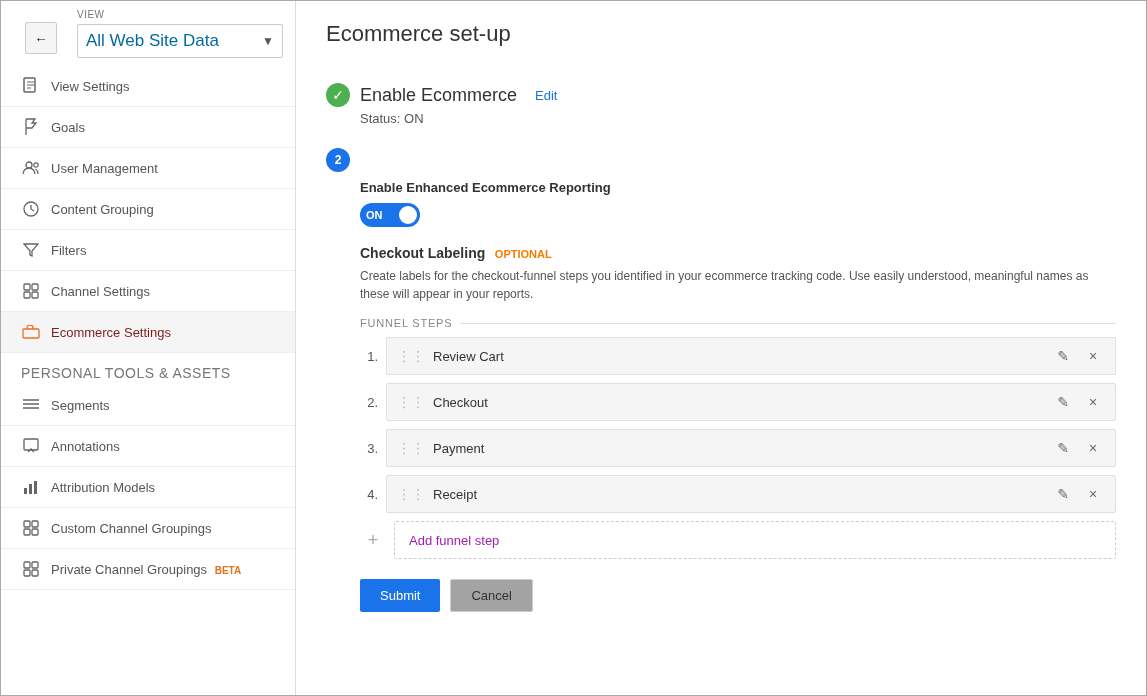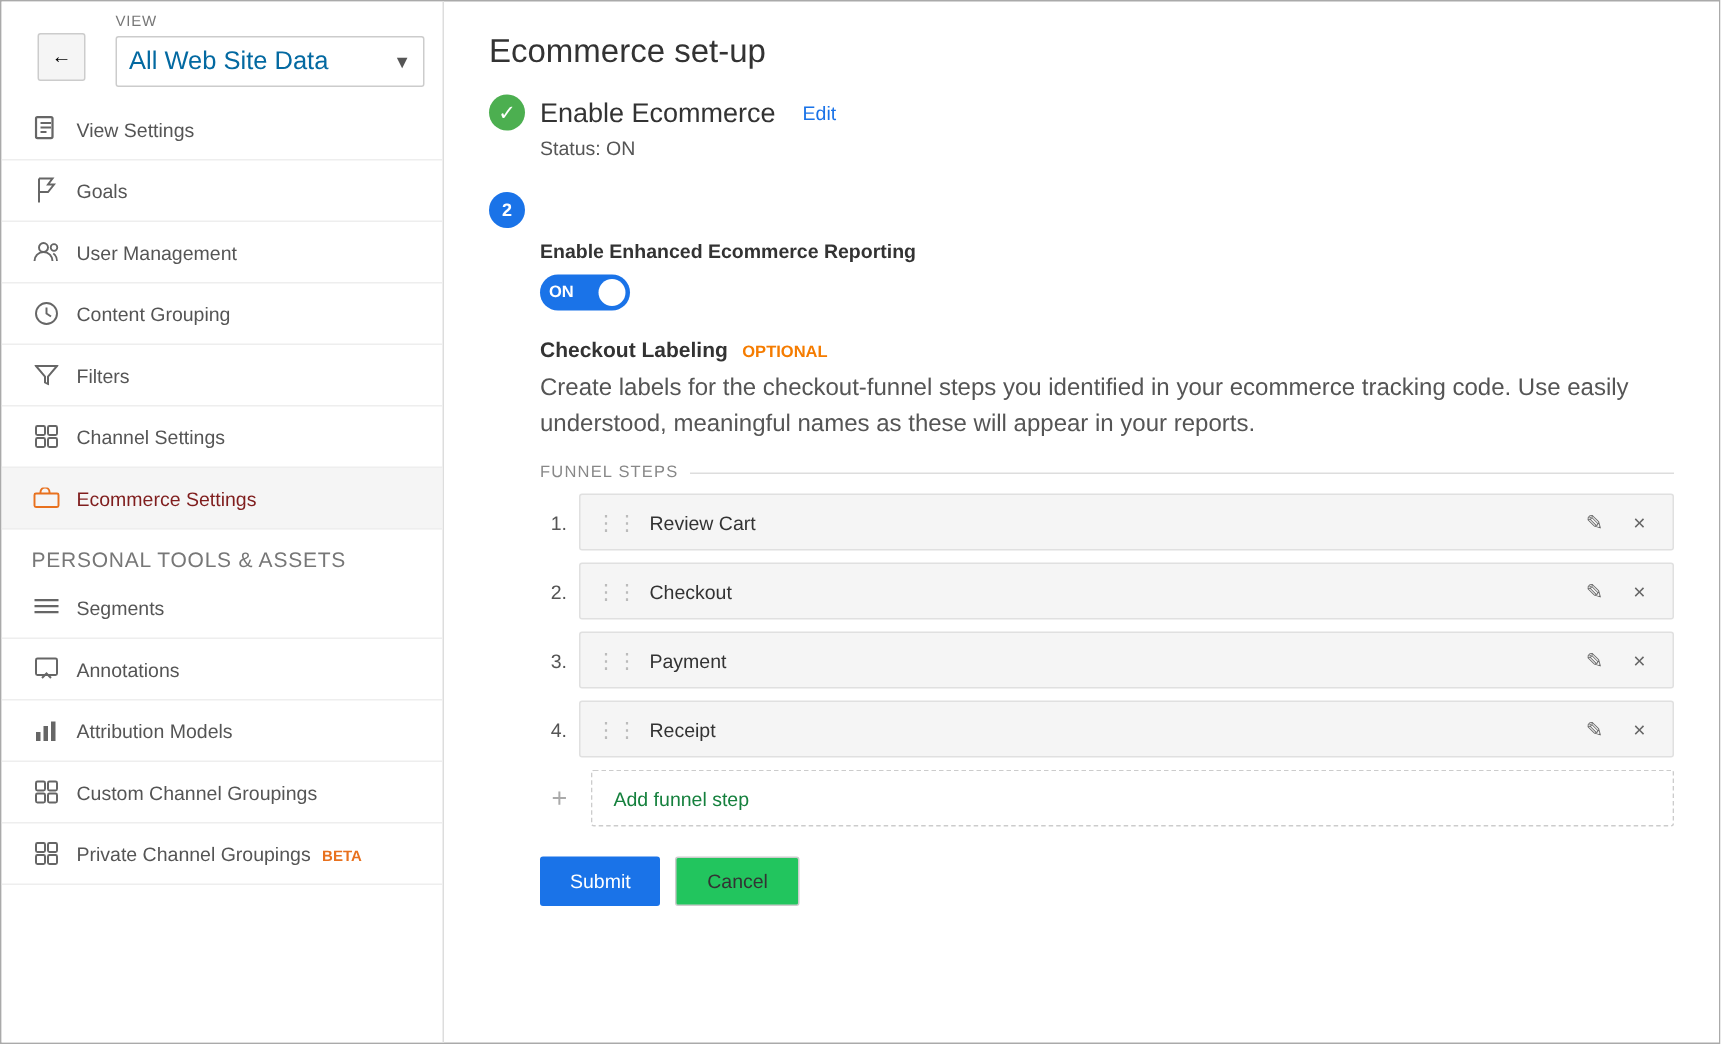--- a/index.html
+++ b/index.html
@@ -18,21 +18,21 @@
     .nav-item { display: flex; align-items: center; gap: 10px; padding: 10px 20px; cursor: pointer; color: #555; border-bottom: 1px solid #eee; }
     .nav-item.active { color: #e8711e; background: #f5f5f5; }
     .nav-item .icon { width: 20px; height: 20px; display: flex; align-items: center; justify-content: center; flex-shrink: 0; }
     .nav-item .label { font-size: 13px; }
     .nav-item.active .label { color: #7f1d1d; }
 
     .section-label { padding: 12px 20px 4px; font-size: 14px; color: #777; text-transform: uppercase; letter-spacing: 0.5px; }
 
     
     .main { flex: 1; overflow-y: auto; padding: 20px 30px; }
-    .page-title { font-size: 22px; color: #333; margin-bottom: 16px; font-weight: normal; }
+    .page-title { font-size: 22px; color: #333; margin-bottom: 36px; font-weight: normal; }
 
     
     .enable-row { display: flex; align-items: center; gap: 10px; margin-bottom: 4px; }
     .green-check { width: 24px; height: 24px; background: #4caf50; border-radius: 50%; display: flex; align-items: center; justify-content: center; color: #fff; font-size: 14px; flex-shrink: 0; }
     .enable-title { font-size: 18px; color: #333; font-weight: normal; }
     .edit-link { color: #1a73e8; font-size: 13px; cursor: pointer; margin-left: 8px; }
     .status-text { font-size: 13px; color: #555; margin-left: 34px; margin-bottom: 20px; }
 
     
     .step-row { display: flex; align-items: flex-start; gap: 10px; margin-bottom: 8px; }
@@ -43,42 +43,42 @@
 
     
     .toggle-wrap { display: flex; align-items: center; margin-bottom: 18px; }
     .toggle { width: 60px; height: 24px; background: #1a73e8; border-radius: 12px; display: flex; align-items: center; cursor: pointer; position: relative; }
     .toggle-label { position: absolute; left: 6px; color: #fff; font-size: 11px; font-weight: bold; }
     .toggle-knob { position: absolute; right: 3px; width: 18px; height: 18px; background: #fff; border-radius: 50%; }
 
     
     .checkout-label { font-size: 14px; font-weight: bold; color: #333; }
     .optional-badge { font-size: 11px; color: #f57c00; font-weight: bold; text-transform: uppercase; margin-left: 6px; }
-    .checkout-desc { font-size: 16px; color: #555; margin: 6px 0 14px; line-height: 1.5; }
+    .checkout-desc { font-size: 12px; color: #555; margin: 6px 0 14px; line-height: 1.5; }
 
     
     .funnel-header { font-size: 11px; color: #888; text-transform: uppercase; letter-spacing: 0.8px; margin-bottom: 8px; display: flex; align-items: center; gap: 8px; }
     .funnel-header::after { content: ''; flex: 1; height: 1px; background: #ddd; }
 
     .funnel-step { display: flex; align-items: center; gap: 8px; margin-bottom: 8px; }
     .funnel-num { font-size: 13px; color: #555; width: 18px; text-align: right; }
     .funnel-box { flex: 1; background: #f5f5f5; border: 1px solid #e0e0e0; border-radius: 2px; display: flex; align-items: center; padding: 0 10px; height: 38px; }
     .drag-handle { color: #bbb; font-size: 14px; margin-right: 8px; cursor: grab; }
     .funnel-name { flex: 1; font-size: 13px; color: #333; }
     .funnel-actions { display: flex; gap: 6px; }
     .funnel-action-btn { width: 24px; height: 24px; display: flex; align-items: center; justify-content: center; cursor: pointer; color: #666; font-size: 14px; }
 
     .add-step { display: flex; align-items: center; gap: 8px; margin-bottom: 8px; }
     .add-step-plus { font-size: 18px; color: #aaa; width: 26px; text-align: center; }
-    .add-step-box { flex: 1; border: 1px dashed #ccc; border-radius: 2px; height: 38px; display: flex; align-items: center; padding: 0 14px; color: #15803d; font-size: 13px; cursor: pointer; }
+    .add-step-box { flex: 1; border: 1px dashed #ccc; border-radius: 2px; height: 38px; display: flex; align-items: center; padding: 0 14px; color: #a21caf; font-size: 13px; cursor: pointer; }
 
     
     .btn-row { display: flex; gap: 10px; margin-top: 20px; }
     .btn-submit { background: #1a73e8; color: #fff; border: none; padding: 8px 20px; border-radius: 2px; font-size: 13px; cursor: pointer; }
-    .btn-cancel { background: #22c55e; color: #333; border: 1px solid #ccc; padding: 8px 20px; border-radius: 2px; font-size: 13px; cursor: pointer; }
+    .btn-cancel { background: #a3a3a3; color: #333; border: 1px solid #ccc; padding: 8px 20px; border-radius: 2px; font-size: 13px; cursor: pointer; }
 
     .beta-badge { font-size: 10px; color: #e8711e; font-weight: bold; margin-left: 4px; }
   </style>
 </head>
 <body>
 
 <div class="outer">
 
   <div class="sidebar">
     <div class="sidebar-top">

